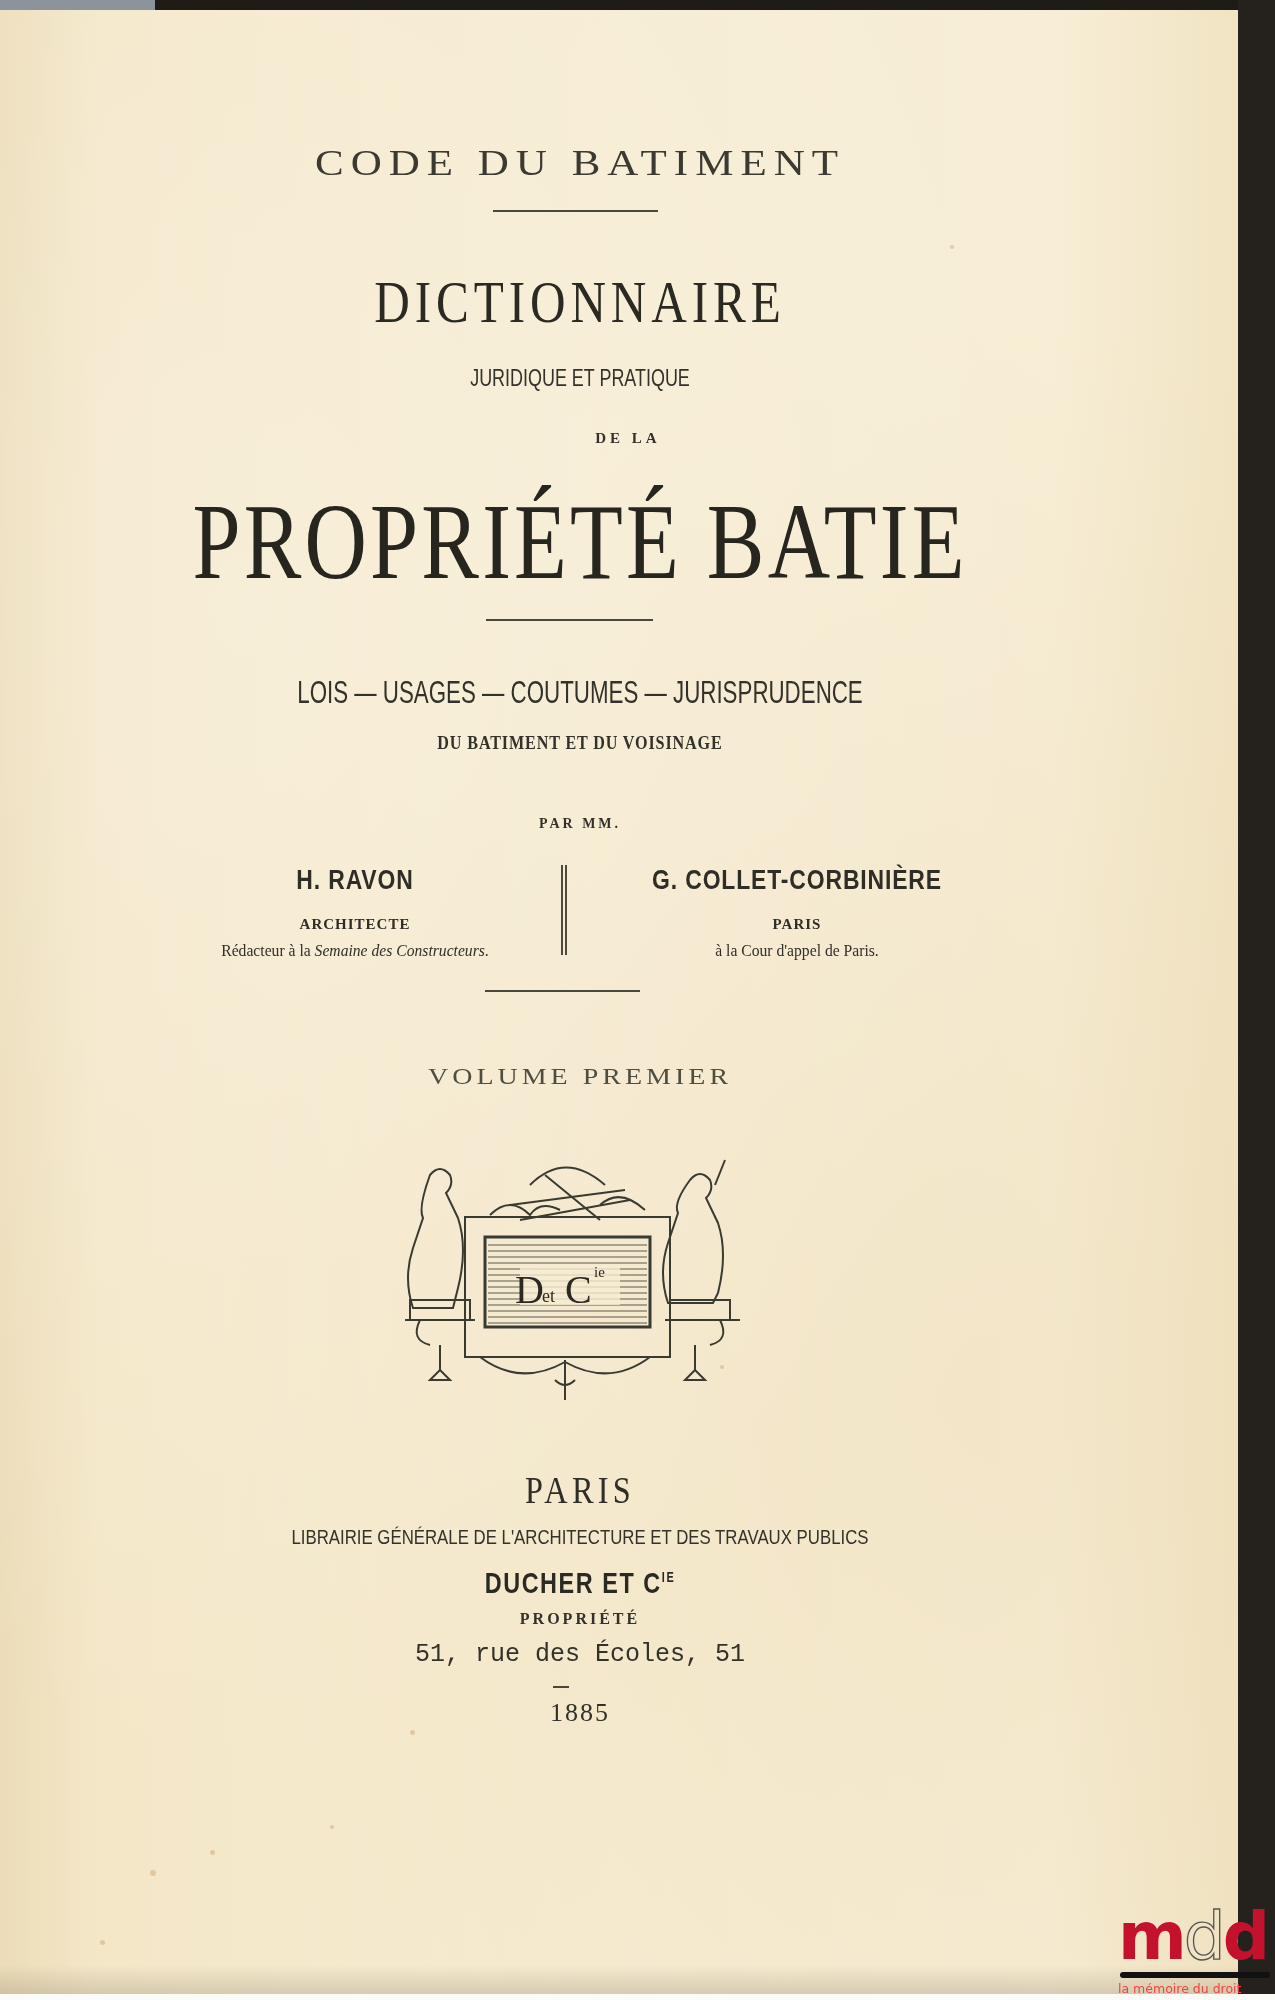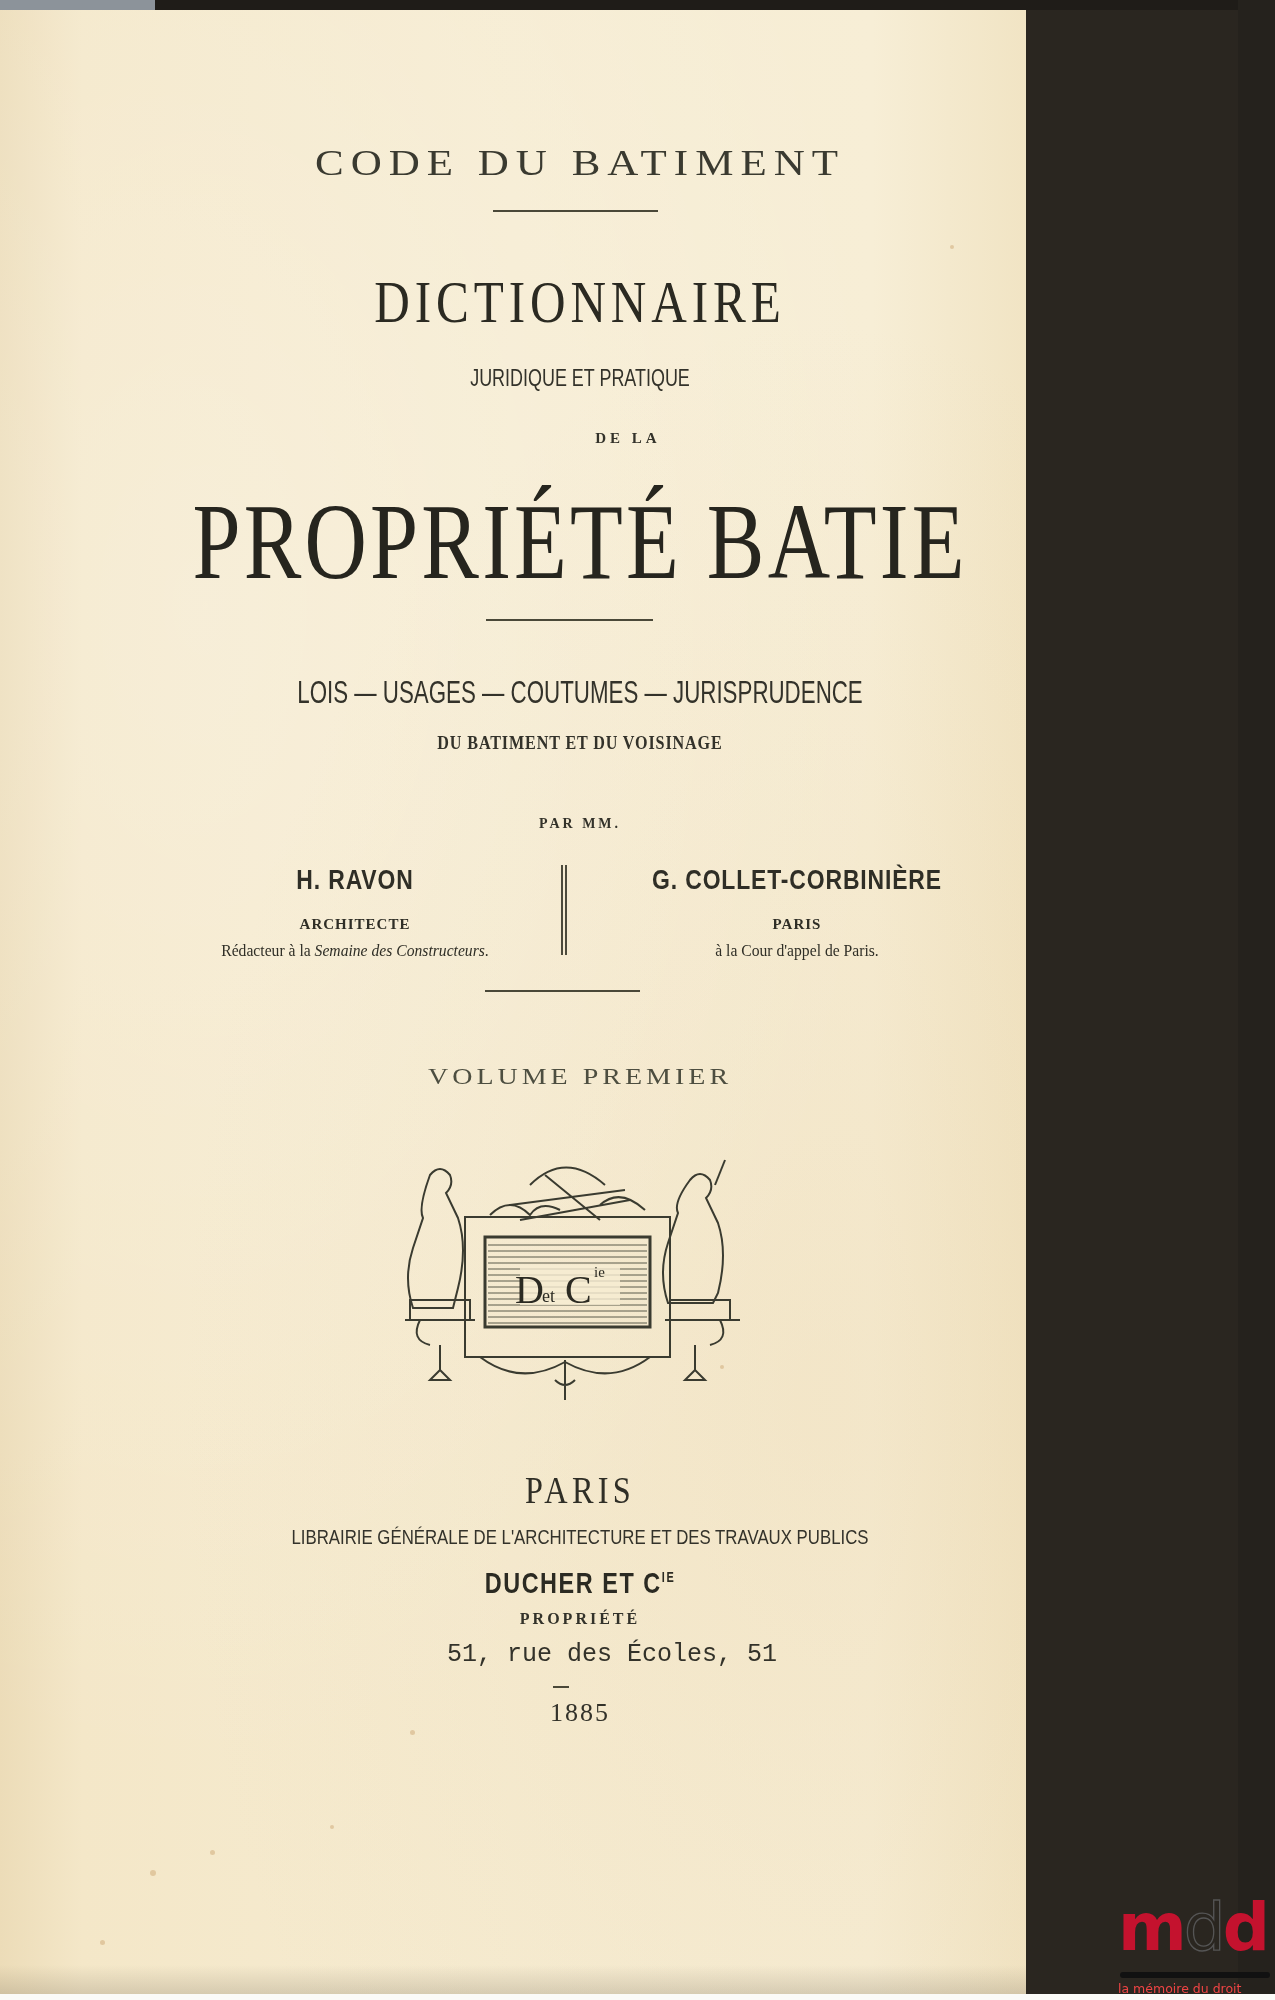--- a/index.html
+++ b/index.html
@@ -2,21 +2,21 @@
 <html><head>
   <meta charset="utf-8">
   <style>
     html, body { margin: 0; padding: 0; }
     body {
       width: 1275px; height: 2000px; position: relative; overflow: hidden;
       background: #2a2620;
       font-family: "DejaVu Serif", serif;
     }
     .page {
-      position: absolute; left: 0; top: 10px; width: 1026px; height: 1985px;
+      position: absolute; left: 0; top: 10px; width: 1238px; height: 1985px;
       background:
         radial-gradient(ellipse at 20% 30%, rgba(255,255,255,0.25), transparent 60%),
         radial-gradient(ellipse at 80% 70%, rgba(230,205,160,0.25), transparent 55%),
         linear-gradient(90deg, #ecdcb8 0%, #f4e7c8 8%, #f6ecd2 50%, #f7eed6 85%, #f1e4c4 100%);
       color: #2b2a22;
     }
     .page::after {
       content: ""; position: absolute; left: 0; right: 0; bottom: 0; height: 30px;
       background: linear-gradient(180deg, transparent, rgba(120,110,90,0.25));
     }
@@ -47,25 +47,25 @@
 
     .volume { top: 1050px; font-family: "Liberation Serif", serif; font-size: 28px; letter-spacing: 4px; color: #4d4e40; transform: scaleY(0.85); }
 
     .vignette { position: absolute; left: 370px; top: 1135px; width: 390px; height: 265px; }
 
     .paris { top: 1458px; font-family: "Liberation Serif", serif; font-size: 38px; letter-spacing: 5px; color: #2f2e26; transform: scaleX(0.85); }
     .libr { top: 1515px; font-family: "Liberation Sans", sans-serif; font-size: 21px; color: #33322a; transform: scaleX(0.80); }
     .ducher { top: 1556px; font-family: "Liberation Sans", sans-serif; font-size: 30px; font-weight: bold; letter-spacing: 2px; color: #2b2a22; transform: scaleX(0.78); }
     .ducher sup { font-size: 14px; }
     .editeurs { top: 1600px; font-family: "Liberation Serif", serif; font-size: 16px; font-weight: bold; letter-spacing: 3px; color: #33322a; }
-    .address { top: 1630px; font-family: "Liberation Mono", monospace; font-size: 25px; color: #33322a; padding-left: 32px; }
+    .address { top: 1630px; font-family: "Liberation Mono", monospace; font-size: 25px; color: #33322a; }
     .year { top: 1688px; font-family: "Liberation Serif", serif; font-size: 26px; letter-spacing: 2px; color: #33322a; }
 
     .logo { position: absolute; left: 1112px; top: 1895px; width: 163px; height: 105px; }
-    .logo .mdd { position: absolute; left: 6px; top: 0px; font-family: "DejaVu Sans", sans-serif; font-size: 66px; font-weight: bold; color: #c4122e; letter-spacing: -3px; line-height: 1; }
+    .logo .mdd { position: absolute; left: 6px; top: 9px; font-family: "DejaVu Sans", sans-serif; font-size: 66px; font-weight: bold; color: #c4122e; letter-spacing: -3px; line-height: 1; }
     .logo .mdd .hollow { color: transparent; -webkit-text-stroke: 1.3px #555; font-weight: normal; }
     .logo .bar { position: absolute; left: 8px; top: 77px; width: 150px; height: 6px; background: #111; border-radius: 3px; }
     .logo .tag { position: absolute; left: 6px; top: 86px; font-family: "DejaVu Sans", sans-serif; font-size: 12.5px; color: #ef4444; white-space: nowrap; }
   </style>
 </head>
 <body>
 
 <div class="edge-top"></div>
 <div class="edge-right"></div>
 

